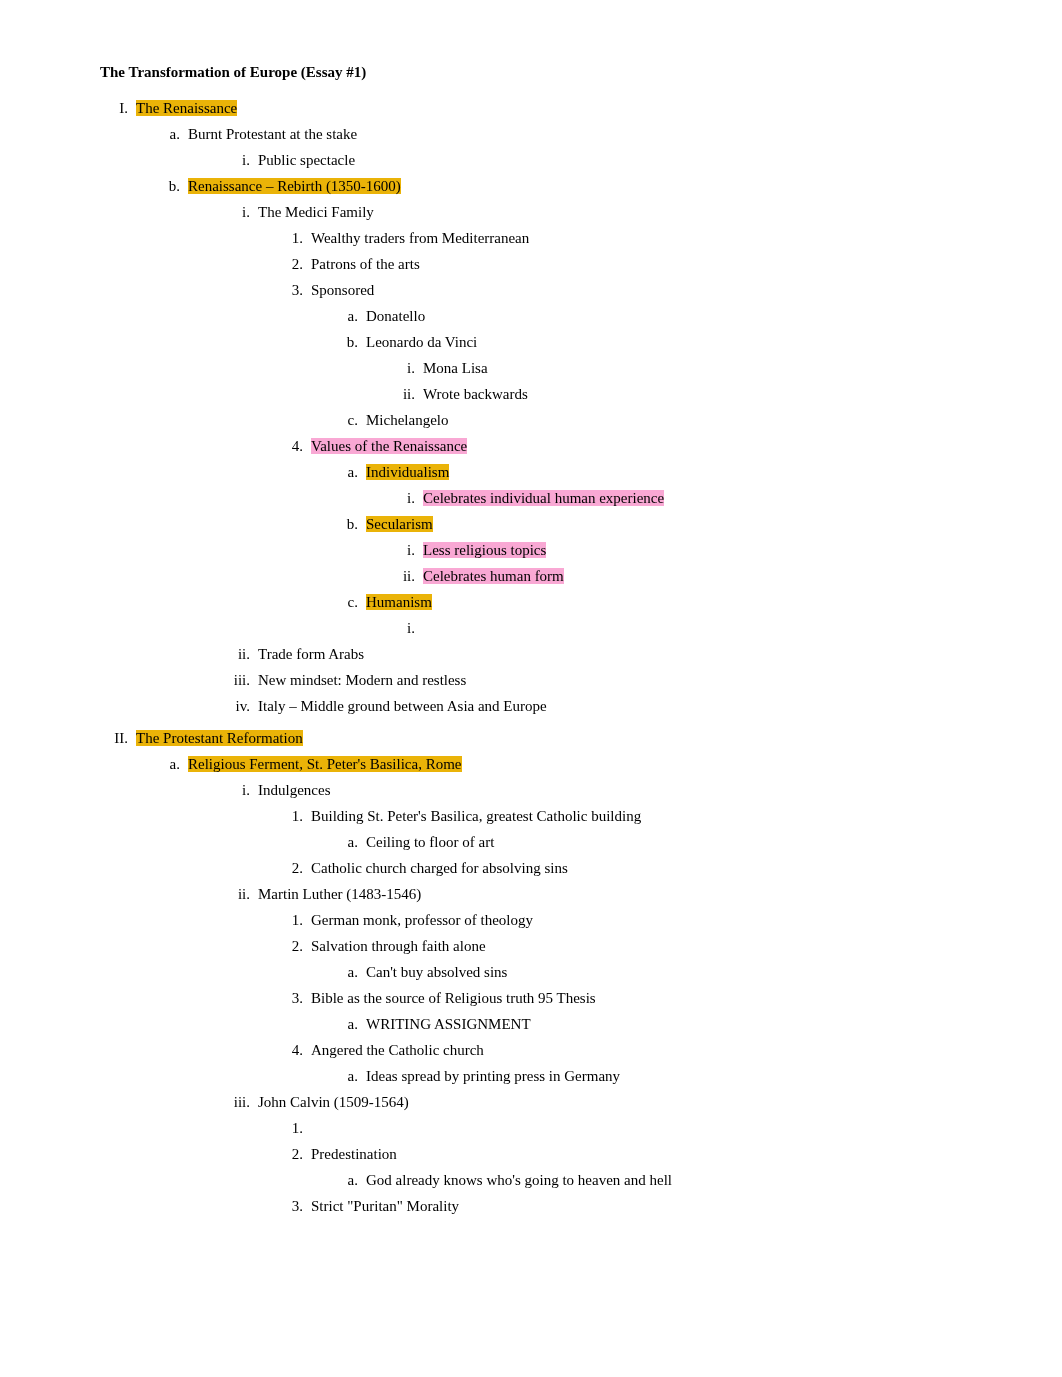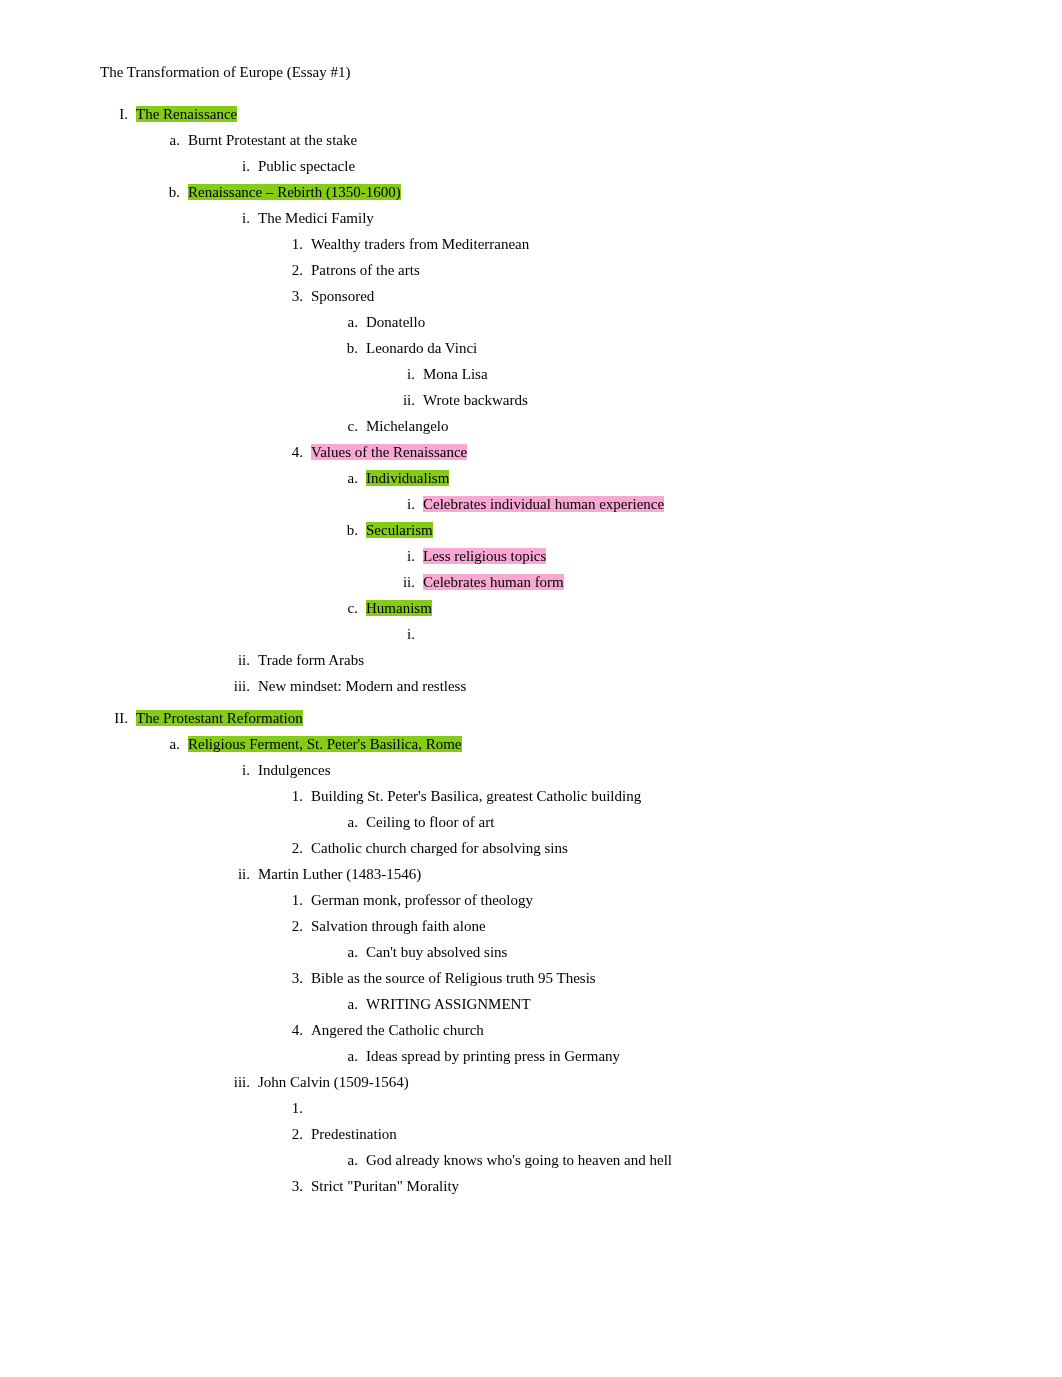--- a/index.html
+++ b/index.html
@@ -11,21 +11,22 @@
     body {
       background: #ffffff;
       font-family: 'Times New Roman', Times, serif;
       font-size: 15px;
       color: #000000;
       padding: 60px 80px 60px 100px;
       line-height: 1.6;
     }
 
     .doc-title {
-      margin-bottom: 18px;
+      margin-bottom: 12px;
+      font-weight: bold;
     }
 
     
     .level-roman {
       display: flex;
       gap: 8px;
       margin-bottom: 2px;
     }
     .level-roman .numeral {
       min-width: 28px;
@@ -87,21 +88,21 @@
       gap: 8px;
       margin-left: 295px;
       margin-bottom: 2px;
     }
     .level-roman-subsub .marker {
       min-width: 20px;
       text-align: right;
     }
 
     .highlight-yellow {
-      background-color: #84cc16;
+      background-color: #eab308;
       margin-top: 40px;
     }
 
     .highlight-cyan {
       background-color: #f9a8d4;
     }
 
     .roman-ii-gap {
       margin-top: 8px;
     }
@@ -219,20 +220,24 @@
     <div class="level-roman-sub">
       <span class="marker">ii.</span>
       <span>Trade form Arabs</span>
     </div>
 
     <div class="level-roman-sub">
       <span class="marker">iii.</span>
       <span>New mindset: Modern and restless</span>
     </div>
 
+    <div class="level-roman-sub">
+      <span class="marker">iv.</span>
+      <span>Italy – Middle ground between Asia and Europe</span>
+    </div>
   </div>
 
   <div class="roman-ii-gap">
     <div class="level-roman">
       <span class="numeral">II.</span>
       <span><span class="highlight-yellow">The Protestant Reformation</span></span>
     </div>
 
     <div class="level-alpha">
       <span class="marker">a.</span>

